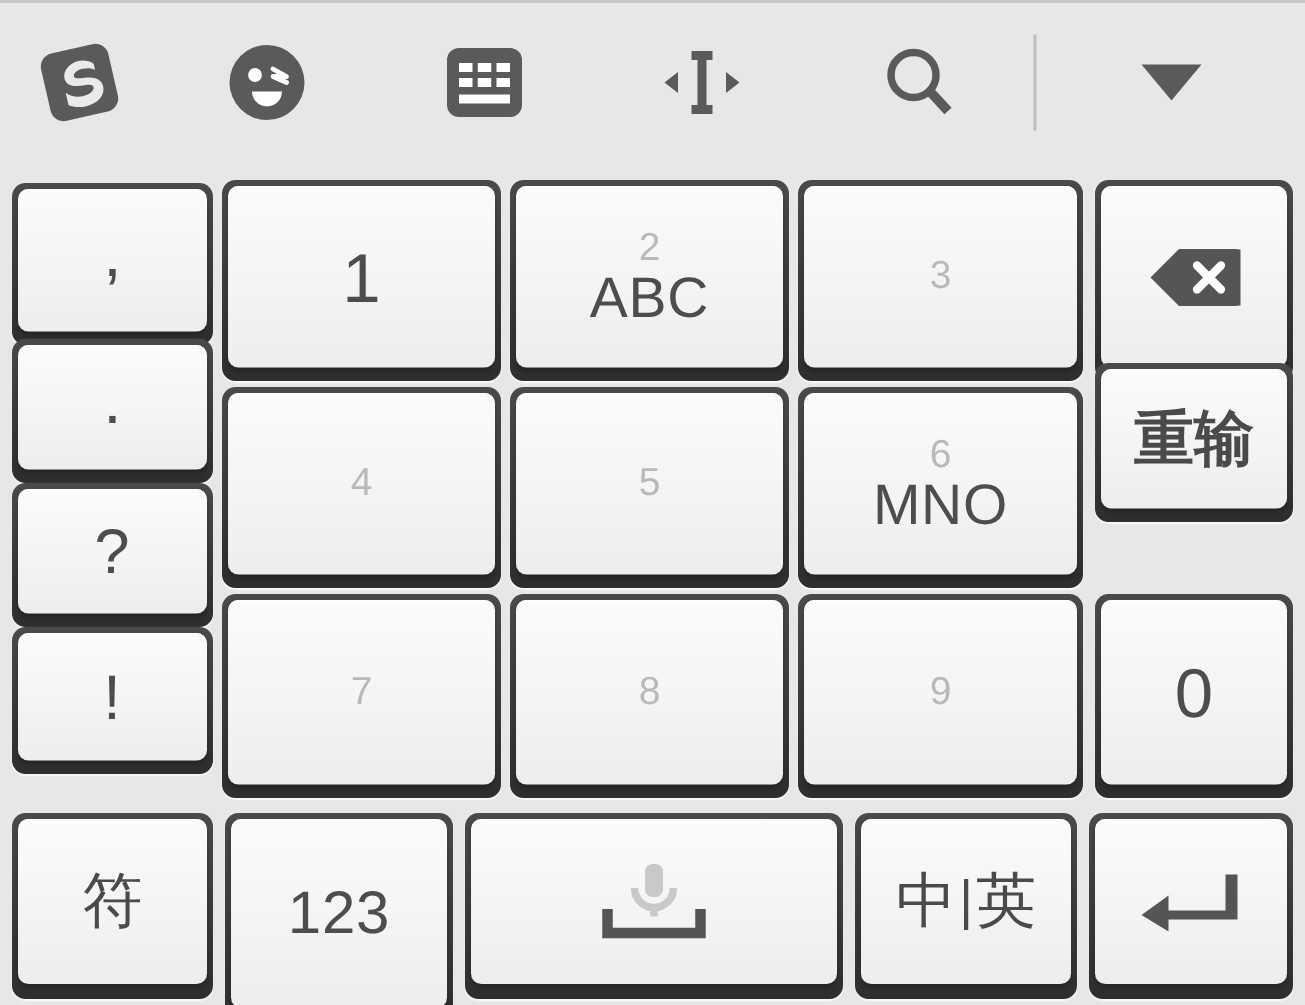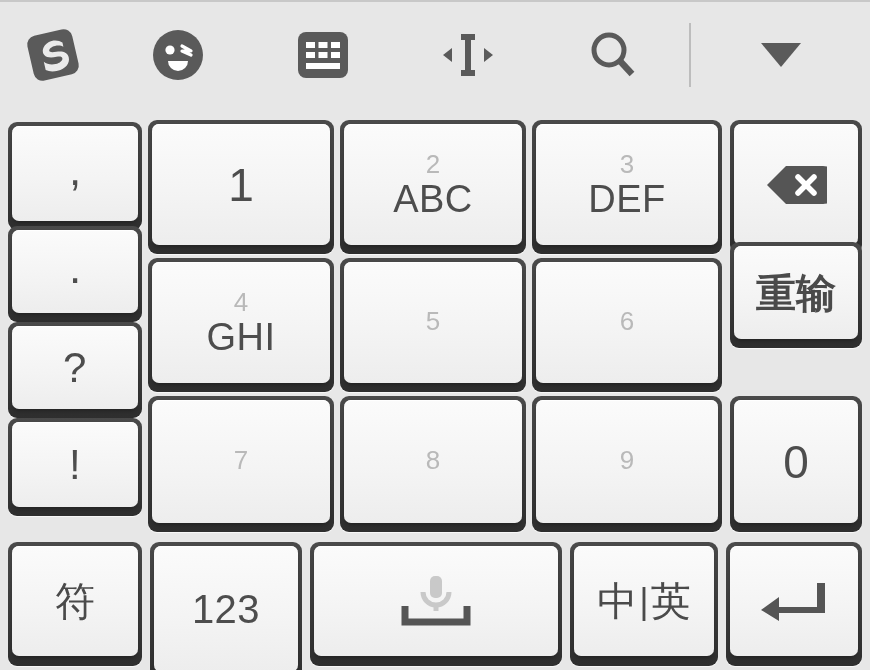--- a/index.html
+++ b/index.html
@@ -193,38 +193,37 @@
   </div>
   <div class="key" style="left:340px; top:118px; width:186px; height:134px;">
     <div class="cap stack">
       <span class="lbl-digit">2</span>
       <span class="lbl-main">ABC</span>
     </div>
   </div>
   <div class="key" style="left:532px; top:118px; width:190px; height:134px;">
     <div class="cap stack">
       <span class="lbl-digit">3</span>
-      <span class="lbl-main">DEF</span>
     </div>
   </div>
 
   <div class="key" style="left:148px; top:256px; width:186px; height:134px;">
     <div class="cap stack">
       <span class="lbl-digit">4</span>
-      <span class="lbl-main">GHI</span>
     </div>
   </div>
   <div class="key" style="left:340px; top:256px; width:186px; height:134px;">
     <div class="cap stack">
       <span class="lbl-digit">5</span>
     </div>
   </div>
   <div class="key" style="left:532px; top:256px; width:190px; height:134px;">
     <div class="cap stack">
       <span class="lbl-digit">6</span>
+      <span class="lbl-main">MNO</span>
     </div>
   </div>
 
   <div class="key" style="left:148px; top:394px; width:186px; height:136px;">
     <div class="cap stack">
       <span class="lbl-digit">7</span>
     </div>
   </div>
   <div class="key" style="left:340px; top:394px; width:186px; height:136px;">
     <div class="cap stack">

